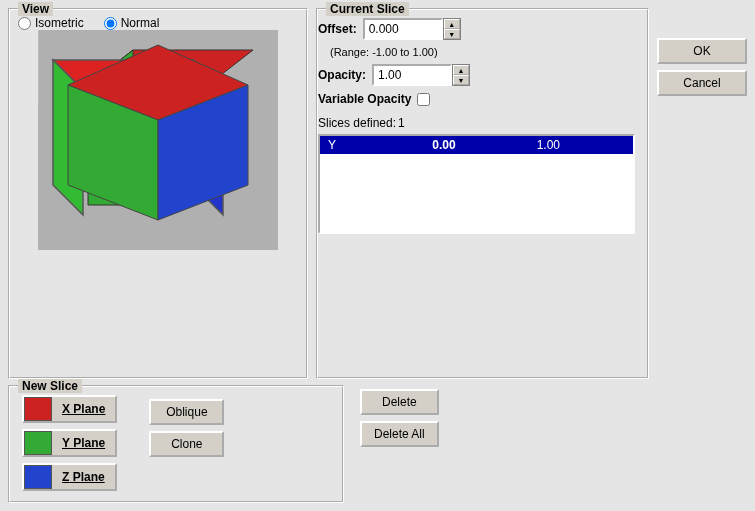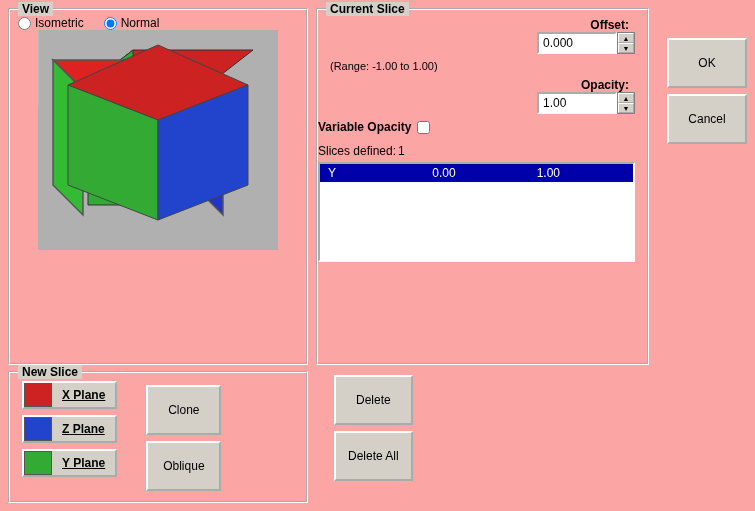--- a/index.html
+++ b/index.html
@@ -8,21 +8,21 @@
       font-family: 'MS Sans Serif', Arial, sans-serif;
       font-size: 12px;
       width: 755px;
       height: 511px;
       overflow: hidden;
     }
 
     .dialog {
       width: 755px;
       height: 511px;
-      background: #fca5a5;
+      background: #e5e5e5;
       padding: 8px;
       display: flex;
       flex-direction: column;
       gap: 6px;
     }
 
     .top-row {
       display: flex;
       flex-direction: row;
       gap: 8px;
@@ -86,23 +86,22 @@
       position: absolute;
       top: -8px;
       left: 8px;
       background: #d4d0c8;
       padding: 0 4px;
       font-weight: bold;
     }
 
     .form-row {
       display: flex;
-      align-items: flex-end;
+      align-items: center;
       margin-bottom: 6px;
-      flex-direction: column;
     }
     .form-label {
       font-weight: bold;
       margin-right: 6px;
     }
 
     .spinbox {
       display: flex;
       align-items: stretch;
     }
@@ -178,43 +177,42 @@
       flex-direction: column;
       gap: 6px;
       padding-top: 30px;
       width: 90px;
       flex-shrink: 0;
     }
 
     .win-btn {
       background: #d4d0c8;
       border: 2px outset #ffffff;
-      padding: 16px 12px;
+      padding: 4px 12px;
       font-size: 12px;
       font-family: inherit;
       cursor: pointer;
       min-width: 75px;
       text-align: center;
-      margin-left: 10px;
     }
 
     
     .bottom-row {
       display: flex;
       flex-direction: row;
       gap: 8px;
       align-items: flex-start;
     }
 
     
     .new-slice-panel {
       border: 2px groove #ffffff;
       padding: 8px 12px 10px 12px;
       position: relative;
-      width: 300px;
+      width: 336px;
       flex-shrink: 0;
     }
     .new-slice-legend {
       position: absolute;
       top: -8px;
       left: 8px;
       background: #d4d0c8;
       padding: 0 4px;
       font-weight: bold;
     }
@@ -255,21 +253,21 @@
       display: flex;
       flex-direction: column;
       gap: 6px;
       margin-top: 4px;
       margin-left: 16px;
     }
 
     .new-slice-inner {
       display: flex;
       flex-direction: row;
-      gap: 3px;
+      gap: 16px;
     }
 
     .delete-col {
       display: flex;
       flex-direction: column;
       gap: 6px;
       padding-top: 4px;
       margin-left: 8px;
     }
   </style>
@@ -355,21 +353,21 @@
         <span>Slices defined:</span>
         <span>1</span>
       </div>
 
 
       <div class="slices-table-container">
         <table class="slices-table">
           <tbody id="slices-tbody">
           <tr class="selected">
                 <td style="width: 80px;">Y</td>
-                <td style="width: 80px;">0.00</td>
+                <td style="width: 80px; font-weight: bold;">0.00</td>
                 <td style="width: 80px;">1.00</td>
               </tr>
             </tbody>
         </table>
       </div>
     </div>
 
     <div class="action-buttons">
       <button class="win-btn">OK</button>
       <button class="win-btn">Cancel</button>
@@ -381,31 +379,31 @@
 
     <div class="new-slice-panel">
       <span class="new-slice-legend">New Slice</span>
       <div class="new-slice-inner">
         <div class="plane-buttons">
           <button class="plane-btn">
             <span class="plane-color-box" style="background:#cc2222;"></span>
             <span class="plane-btn-text"><u>X</u> Plane</span>
           </button>
           <button class="plane-btn">
+            <span class="plane-color-box" style="background:#33aa33;"></span>
+            <span class="plane-btn-text"><u>Y</u> Plane</span>
+          </button>
+          <button class="plane-btn">
             <span class="plane-color-box" style="background:#2244cc;"></span>
             <span class="plane-btn-text"><u>Z</u> Plane</span>
           </button>
-          <button class="plane-btn">
-            <span class="plane-color-box" style="background:#33aa33;"></span>
-            <span class="plane-btn-text"><u>Y</u> Plane</span>
-          </button>
         </div>
         <div class="oblique-clone-col">
+          <button class="win-btn">Oblique</button>
           <button class="win-btn">Clone</button>
-          <button class="win-btn">Oblique</button>
         </div>
       </div>
     </div>
 
     <div class="delete-col">
       <button class="win-btn">Delete</button>
       <button class="win-btn">Delete All</button>
     </div>
 
   </div>

